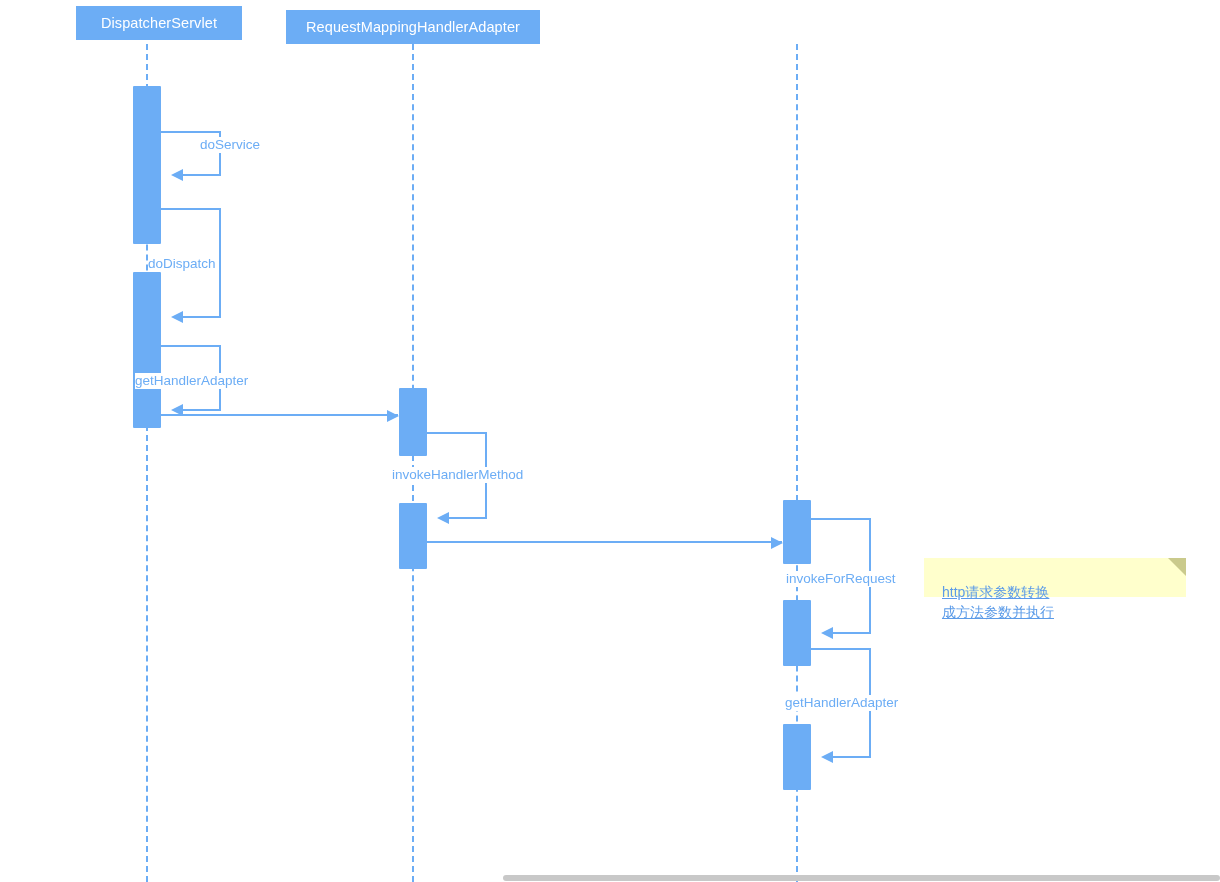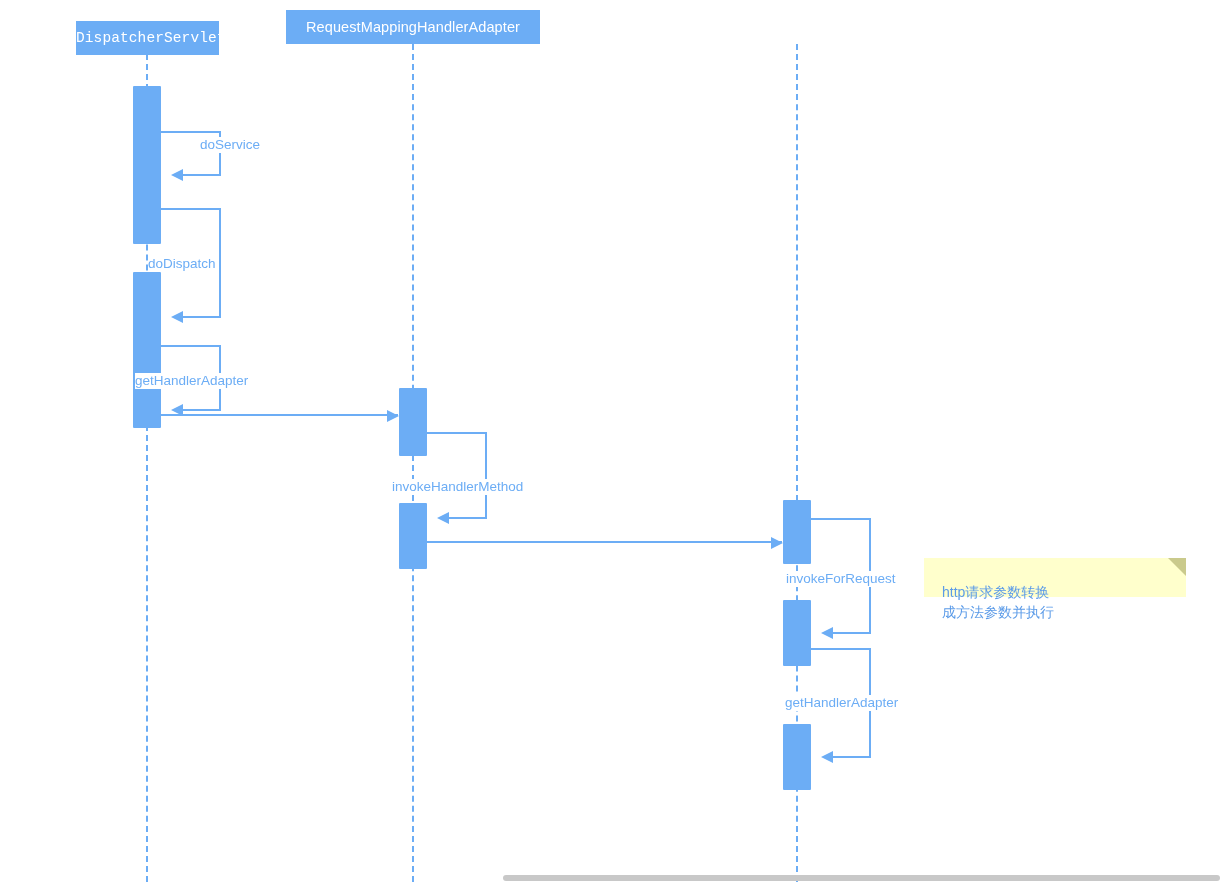--- a/index.html
+++ b/index.html
@@ -110,20 +110,21 @@
   
   .note {
     position: absolute;
     background: #FFFFCC;
     color: #5B9BE8;
     font-size: 14px;
     line-height: 20px;
     padding: 4px 10px 5px 18px;
     box-sizing: border-box;
     white-space: pre-line;
+    text-decoration: underline;
   }
   .note .fold {
     position: absolute;
     top: 0;
     right: 0;
     width: 0;
     height: 0;
     border-left: 18px solid transparent;
     border-top: 18px solid #CACA8C;
   }
@@ -137,21 +138,21 @@
 </style>
 </head>
 <body>
 
 <div id="canvas">
 
   <div class="lifeline" style="left:146px; top:44px; height:838px;"></div>
   <div class="lifeline" style="left:412px; top:44px; height:838px;"></div>
   <div class="lifeline" style="left:796px; top:44px; height:838px;"></div>
 
-  <div class="participant" style="left:76px; top:21px; width:143px;font-family:Liberation Mono, monospace;">
+  <div class="participant" style="left:76px; top:6px; width:166px;">
     <span>DispatcherServlet</span>
   </div>
   <div class="participant" style="left:286px; top:10px; width:254px;">
     <span>RequestMappingHandlerAdapter</span>
   </div>
 
   <div class="activation" style="left:133px; top:86px; height:158px;"></div>
   <div class="activation" style="left:133px; top:272px; height:156px;"></div>
 
   <div class="activation" style="left:399px; top:388px; height:68px;"></div>
@@ -188,21 +189,21 @@
   <div class="msg" style="left:161px; top:414px; width:237px;">
     <div class="arrowhead"></div>
   </div>
 
   <div class="selfcall" style="left:427px; top:432px; width:62px; height:87px;">
     <div class="sc-top" style="width:60px;"></div>
     <div class="sc-right" style="left:58px; height:87px;"></div>
     <div class="sc-bottom" style="top:85px; width:38px; left:22px;"></div>
     <div class="sc-head" style="top:80px; left:10px;"></div>
   </div>
-  <div class="label" style="left:392px; top:467px;margin-top:12px;">invokeHandlerMethod</div>
+  <div class="label" style="left:392px; top:467px;">invokeHandlerMethod</div>
 
   <div class="msg" style="left:427px; top:541px; width:355px;">
     <div class="arrowhead"></div>
   </div>
 
   <div class="selfcall" style="left:811px; top:518px; width:62px; height:116px;">
     <div class="sc-top" style="width:60px;"></div>
     <div class="sc-right" style="left:58px; height:116px;"></div>
     <div class="sc-bottom" style="top:114px; width:38px; left:22px;"></div>
     <div class="sc-head" style="top:109px; left:10px;"></div>

